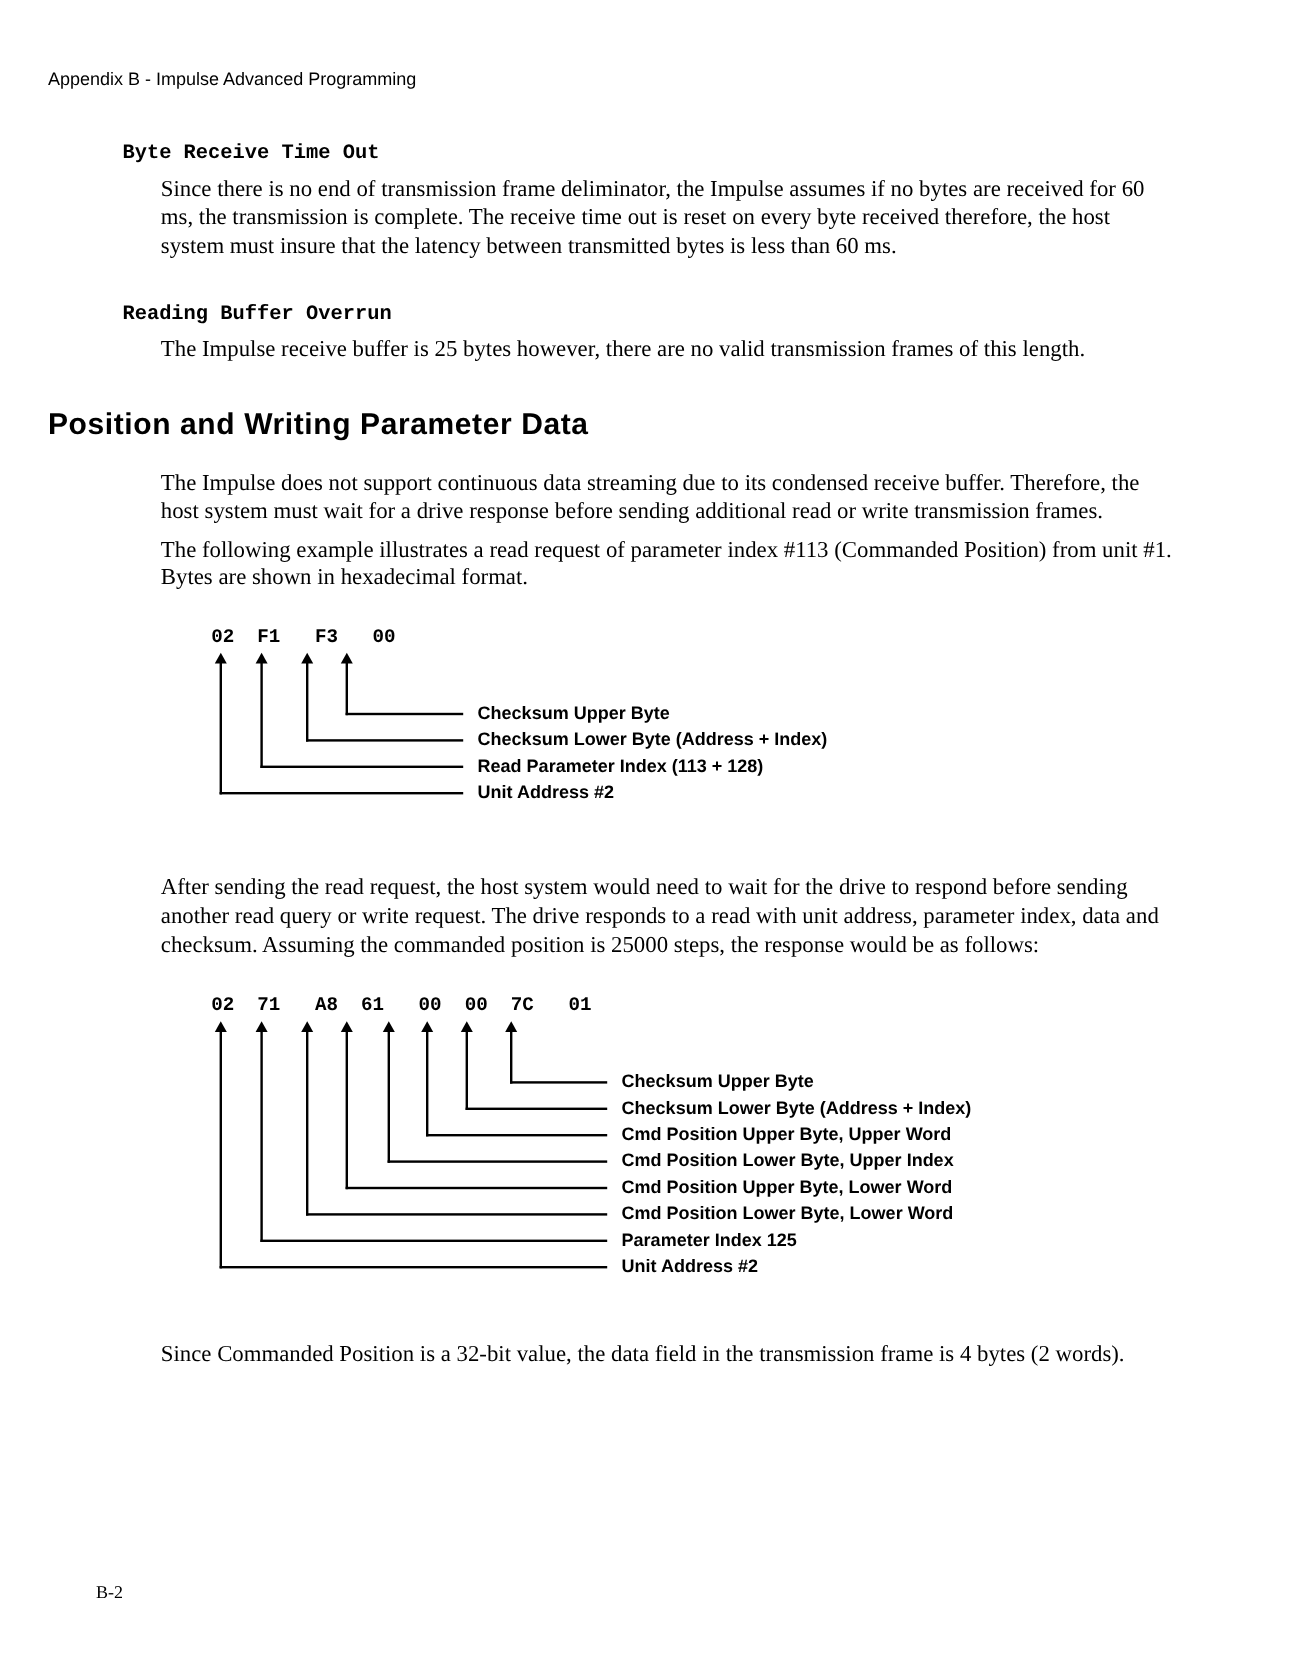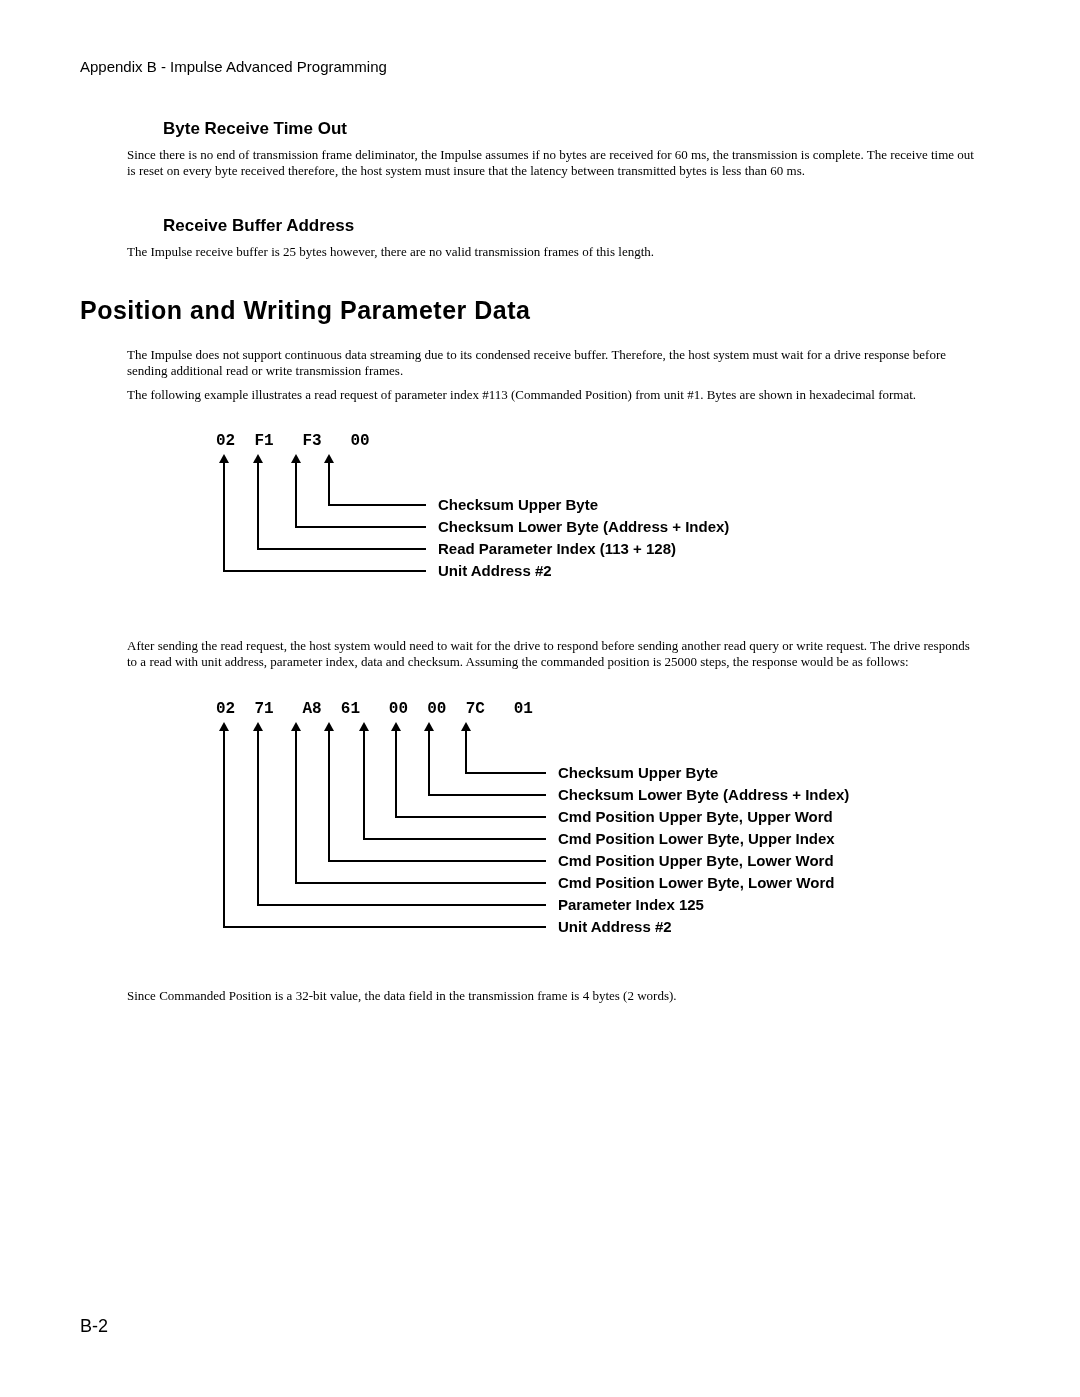--- a/index.html
+++ b/index.html
@@ -4,42 +4,42 @@
 <style>
   body {
     margin: 0;
     padding: 0;
     background: #fff;
     font-family: "Times New Roman", Times, serif;
     color: #000;
     width: 1080px;
   }
   .page {
-    padding: 58px 80px 60px 80px;
+    padding: 58px 80px 60px 40px;
     box-sizing: border-box;
     min-height: 1397px;
     position: relative;
   }
   .header {
     font-family: Arial, Helvetica, sans-serif;
     font-size: 15px;
     margin-bottom: 44px;
   }
   .sub-head {
-    font-family: Liberation Sans, sans-serif;
+    font-family: Liberation Mono, monospace;
     font-weight: bold;
     font-size: 17px;
-    margin-left: 83px;
+    margin-left: 62px;
     margin-top: 10px;
   }
   .para {
     font-family: "Times New Roman", Times, serif;
-    font-size: 13px;
+    font-size: 19px;
     line-height: 1.25;
-    margin-left: 47px;
+    margin-left: 94px;
     margin-right: 20px;
     margin-top: 8px;
   }
   .section-gap { height: 26px; }
   .h1 {
     font-family: Arial, Helvetica, sans-serif;
     font-weight: bold;
     font-size: 25px;
     margin-top: 36px;
     margin-bottom: 10px;
@@ -84,37 +84,37 @@
     position: absolute;
     font-family: Arial, Helvetica, sans-serif;
     font-weight: bold;
     font-size: 15px;
     white-space: nowrap;
   }
   .footer {
     position: absolute;
     bottom: 60px;
     left: 80px;
-    font-family: Liberation Sans, sans-serif;
-    font-size: 18px;
+    font-family: Liberation Serif, serif;
+    font-size: 15px;
   }
 </style>
 </head>
 <body>
 
 <div class="page">
 
   <div class="header">Appendix B - Impulse Advanced Programming</div>
 
   <div class="sub-head">Byte Receive Time Out</div>
   <div class="para">Since there is no end of transmission frame deliminator, the Impulse assumes if no bytes are received for 60 ms, the transmission is complete.  The receive time out is reset on every byte received therefore, the host system must insure that the latency between transmitted bytes is less than 60 ms.</div>
 
   <div class="section-gap"></div>
 
-  <div class="sub-head">Receive Buffer Address</div>
+  <div class="sub-head">Reading Buffer Overrun</div>
   <div class="para">The Impulse receive buffer is 25 bytes however, there are no valid transmission frames of this length.</div>
 
   <div class="h1">Position and Writing Parameter Data</div>
 
   <div class="para" style="margin-top:22px">The Impulse does not support continuous data streaming due to its condensed receive buffer.  Therefore, the host system must wait for a drive response before sending additional read or write transmission frames.</div>
 
   <div class="para">The following example illustrates a read request of parameter index #113 (Commanded Position) from unit #1.  Bytes are shown in hexadecimal format.</div>
 
   <div class="diagram">
     <div class="bytes-row">02  F1   F3   00</div>

